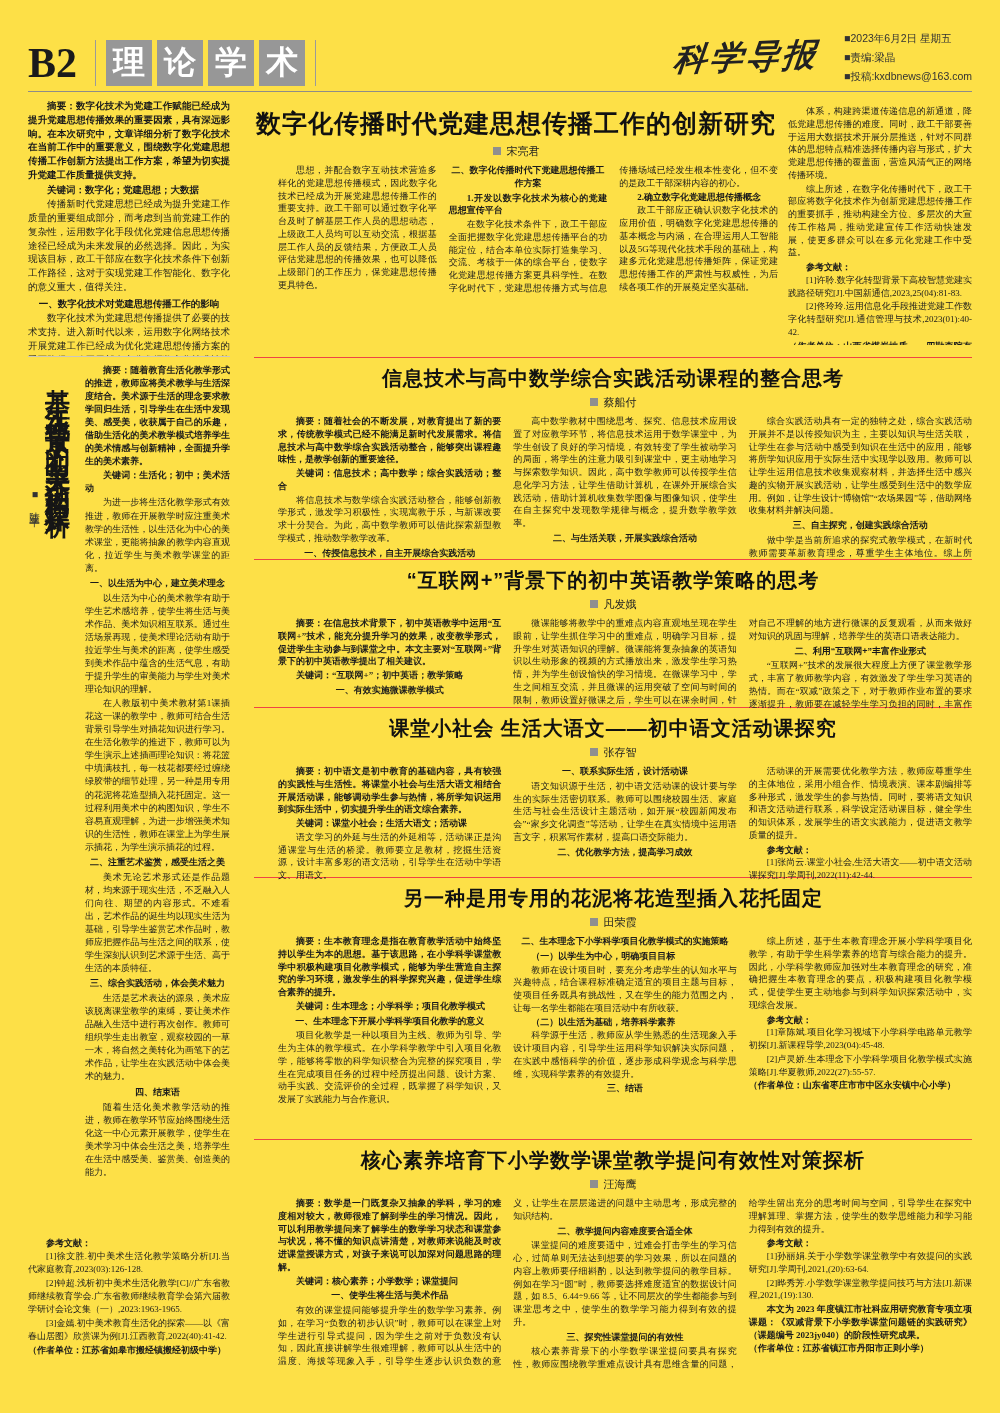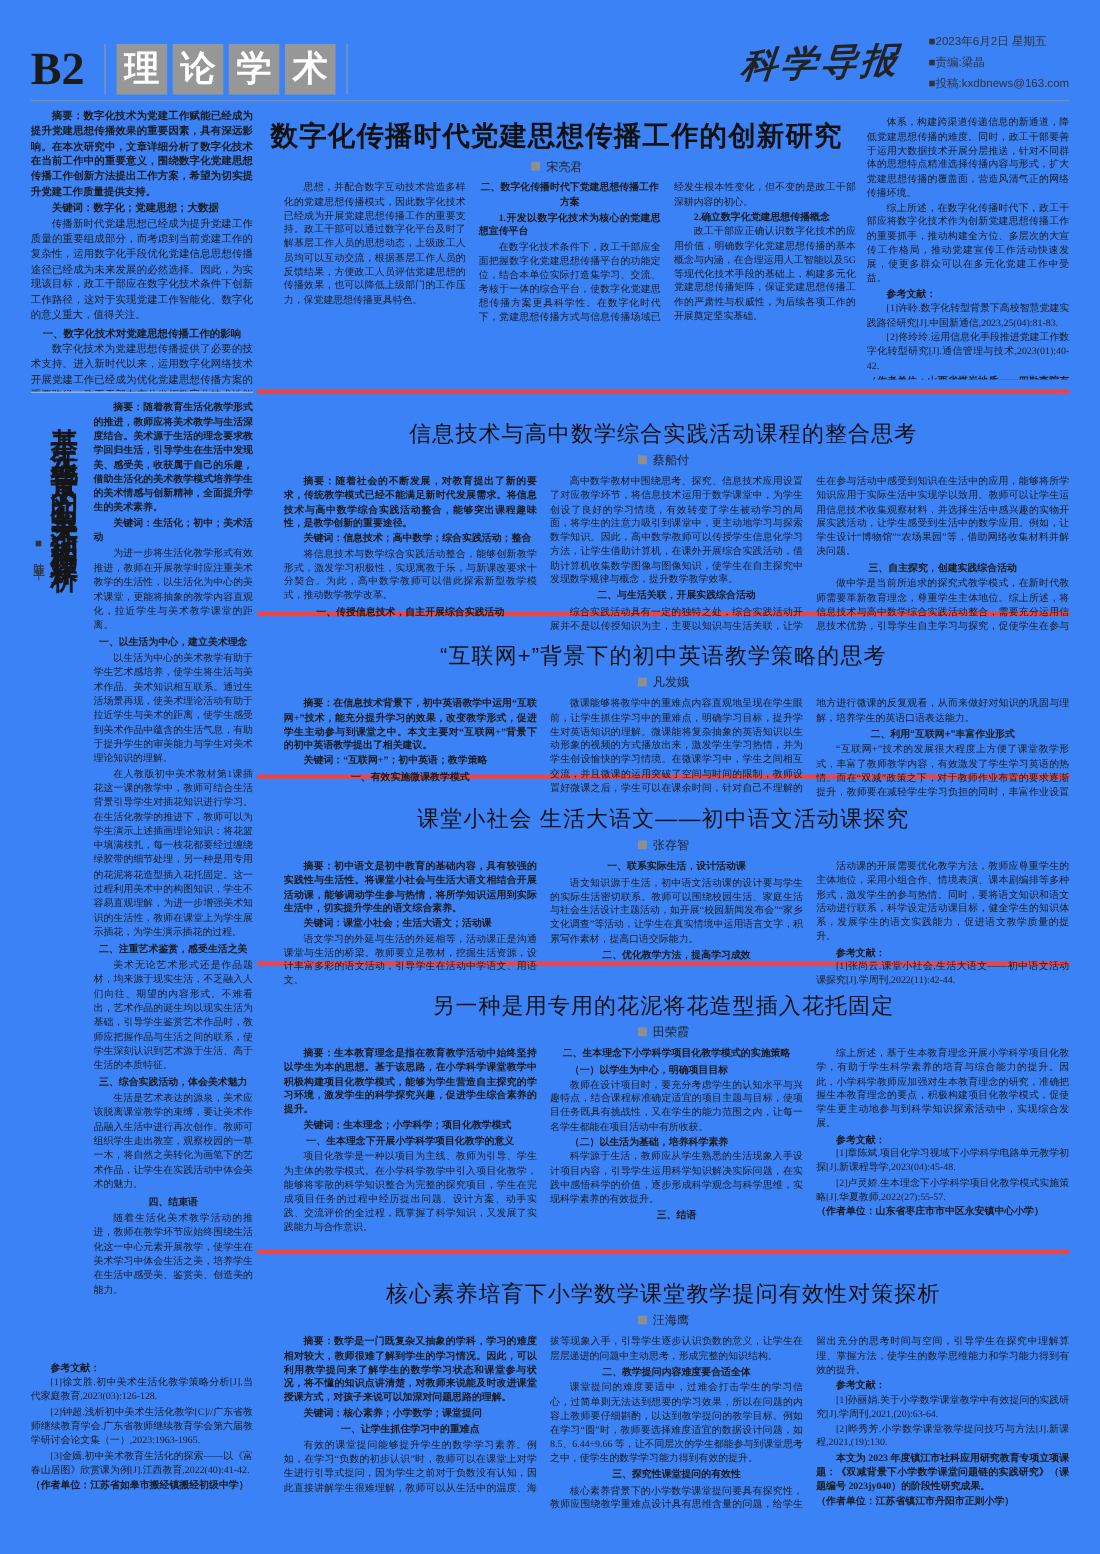--- a/index.html
+++ b/index.html
@@ -1,43 +1,43 @@
 <!DOCTYPE html>
 <html><head>
 <meta charset="utf-8">
 <style>
   html,body{margin:0;padding:0;background:#f2f0ec;}
   .page{
-    width:1000px;height:1413px;margin:0 auto;background:#3b82f6;color:#1b1b1b;
+    width:1000px;height:1413px;margin:0 auto;background:#fde047;color:#1b1b1b;
     box-sizing:border-box;padding:22px 28px 10px;overflow:hidden;
     font-family:"Liberation Serif","DejaVu Serif",serif;
   }
   
   .hdr{display:flex;justify-content:space-between;align-items:flex-end;height:64px;}
   .h-left{display:flex;align-items:center;gap:10px;}
   .edition{font-size:42px;font-weight:bold;font-family:"Liberation Serif",serif;line-height:1;padding-right:8px;}
   .section-boxes{display:flex;gap:5px;padding:0 10px;border-left:1px solid #9a9a9a;border-right:1px solid #9a9a9a;}
   .sbox{width:46px;height:46px;background:#979797;color:#fff;display:flex;align-items:center;justify-content:center;
         font-size:32px;font-weight:bold;font-family:"Liberation Sans","DejaVu Sans",sans-serif;}
   .h-right{display:flex;align-items:center;gap:26px;}
   .masthead{font-size:33px;font-weight:bold;font-style:italic;transform:skewX(-8deg) rotate(-2deg);
             font-family:"Liberation Serif",serif;letter-spacing:3px;color:#222;}
   .pub-info{font-size:10.5px;line-height:1.8;color:#333;font-family:"Liberation Sans","DejaVu Sans",sans-serif;}
   .rule{border-top:1px solid #8e8c88;margin-top:5px;}
   
-  .content{display:flex;gap:4px;margin-top:8px;}
+  .content{display:flex;gap:24px;margin-top:8px;}
   .left-col{width:202px;flex:0 0 202px;}
   .main-col{flex:1;min-width:0;}
   
-  .art{border-bottom:4px solid #ef4444;padding:5px 0 7px;box-sizing:border-box;}
+  .art{border-bottom:1px solid #ef4444;padding:5px 0 7px;box-sizing:border-box;}
   .art:last-child{border-bottom:none;}
   h1.title{font-size:25px;margin:2px 0 4px;text-align:center;font-family:"Liberation Sans","DejaVu Sans",sans-serif;
            font-weight:700;letter-spacing:1px;color:#111;}
-  h2.title{font-size:20px;margin:18px 0 3px;text-align:center;font-family:"Liberation Sans","DejaVu Sans",sans-serif;
-           font-weight:400;letter-spacing:1px;color:#111;}
+  h2.title{font-size:20px;margin:2px 0 3px;text-align:center;font-family:"Liberation Sans","DejaVu Sans",sans-serif;
+           font-weight:700;letter-spacing:1px;color:#111;}
   .author{text-align:center;font-size:11px;margin:0 0 5px;font-family:"Liberation Sans","DejaVu Sans",sans-serif;color:#222;}
   .sq{display:inline-block;width:8px;height:8px;background:#8f8f8f;margin-right:6px;}
   .cols3{column-count:3;column-gap:12px;}
   .bodytext{font-size:9px;line-height:1.42;text-align:justify;overflow:hidden;margin-left:24px;}
   
   .seg-p{text-indent:2em;margin:0 0 1px;}
   .seg-abs,.seg-kw{text-indent:2em;margin:0 0 1px;font-weight:bold;}
   .seg-h{font-weight:bold;text-align:center;margin:2px 0;font-family:"Liberation Sans","DejaVu Sans",sans-serif;}
   .seg-h2{font-weight:bold;text-indent:2em;margin:1px 0;}
   .seg-refh{font-weight:bold;text-indent:2em;margin-top:2px;}
@@ -234,21 +234,21 @@
       </article>
 
       <article class="art h6a">
         <h2 class="title">核心素养培育下小学数学课堂教学提问有效性对策探析</h2>
         <div class="author">
           <span class="sq"></span><span>汪海鹰</span>
         </div>
         <div class="cols3 bodytext b6">
             <div class="seg-abs">摘要：数学是一门既复杂又抽象的学科，学习的难度相对较大，教师很难了解到学生的学习情况。因此，可以利用教学提问来了解学生的数学学习状态和课堂参与状况，将不懂的知识点讲清楚，对教师来说能及时改进课堂授课方式，对孩子来说可以加深对问题思路的理解。</div>
             <div class="seg-kw">关键词：核心素养；小学数学；课堂提问</div>
-            <div class="seg-h">一、让学生抓住学习中的重难点</div>
+            <div class="seg-h">一、使学生将生活与美术作品</div>
             <div class="seg-p">有效的课堂提问能够提升学生的数学学习素养。例如，在学习“负数的初步认识”时，教师可以在课堂上对学生进行引导式提问，因为学生之前对于负数没有认知，因此直接讲解学生很难理解，教师可以从生活中的温度、海拔等现象入手，引导学生逐步认识负数的意义，让学生在层层递进的问题中主动思考，形成完整的知识结构。</div>
             <div class="seg-h">二、教学提问内容难度要合适全体</div>
             <div class="seg-p">课堂提问的难度要适中，过难会打击学生的学习信心，过简单则无法达到想要的学习效果，所以在问题的内容上教师要仔细斟酌，以达到教学提问的教学目标。例如在学习“圆”时，教师要选择难度适宜的数据设计问题，如 8.5、6.44÷9.66 等，让不同层次的学生都能参与到课堂思考之中，使学生的数学学习能力得到有效的提升。</div>
             <div class="seg-h">三、探究性课堂提问的有效性</div>
             <div class="seg-p">核心素养背景下的小学数学课堂提问要具有探究性，教师应围绕教学重难点设计具有思维含量的问题，给学生留出充分的思考时间与空间，引导学生在探究中理解算理、掌握方法，使学生的数学思维能力和学习能力得到有效的提升。</div>
             <div class="seg-refh">参考文献：</div>
             <div class="seg-ref">[1]孙丽娟.关于小学数学课堂教学中有效提问的实践研究[J].学周刊,2021,(20):63-64.</div>
             <div class="seg-ref">[2]晔秀芳.小学数学课堂教学提问技巧与方法[J].新课程,2021,(19):130.</div>
             <div class="seg-fund">本文为 2023 年度镇江市社科应用研究教育专项立项课题：《双减背景下小学数学课堂问题链的实践研究》（课题编号 2023jy040）的阶段性研究成果。</div>
             <div class="seg-aff">（作者单位：江苏省镇江市丹阳市正则小学）</div>

